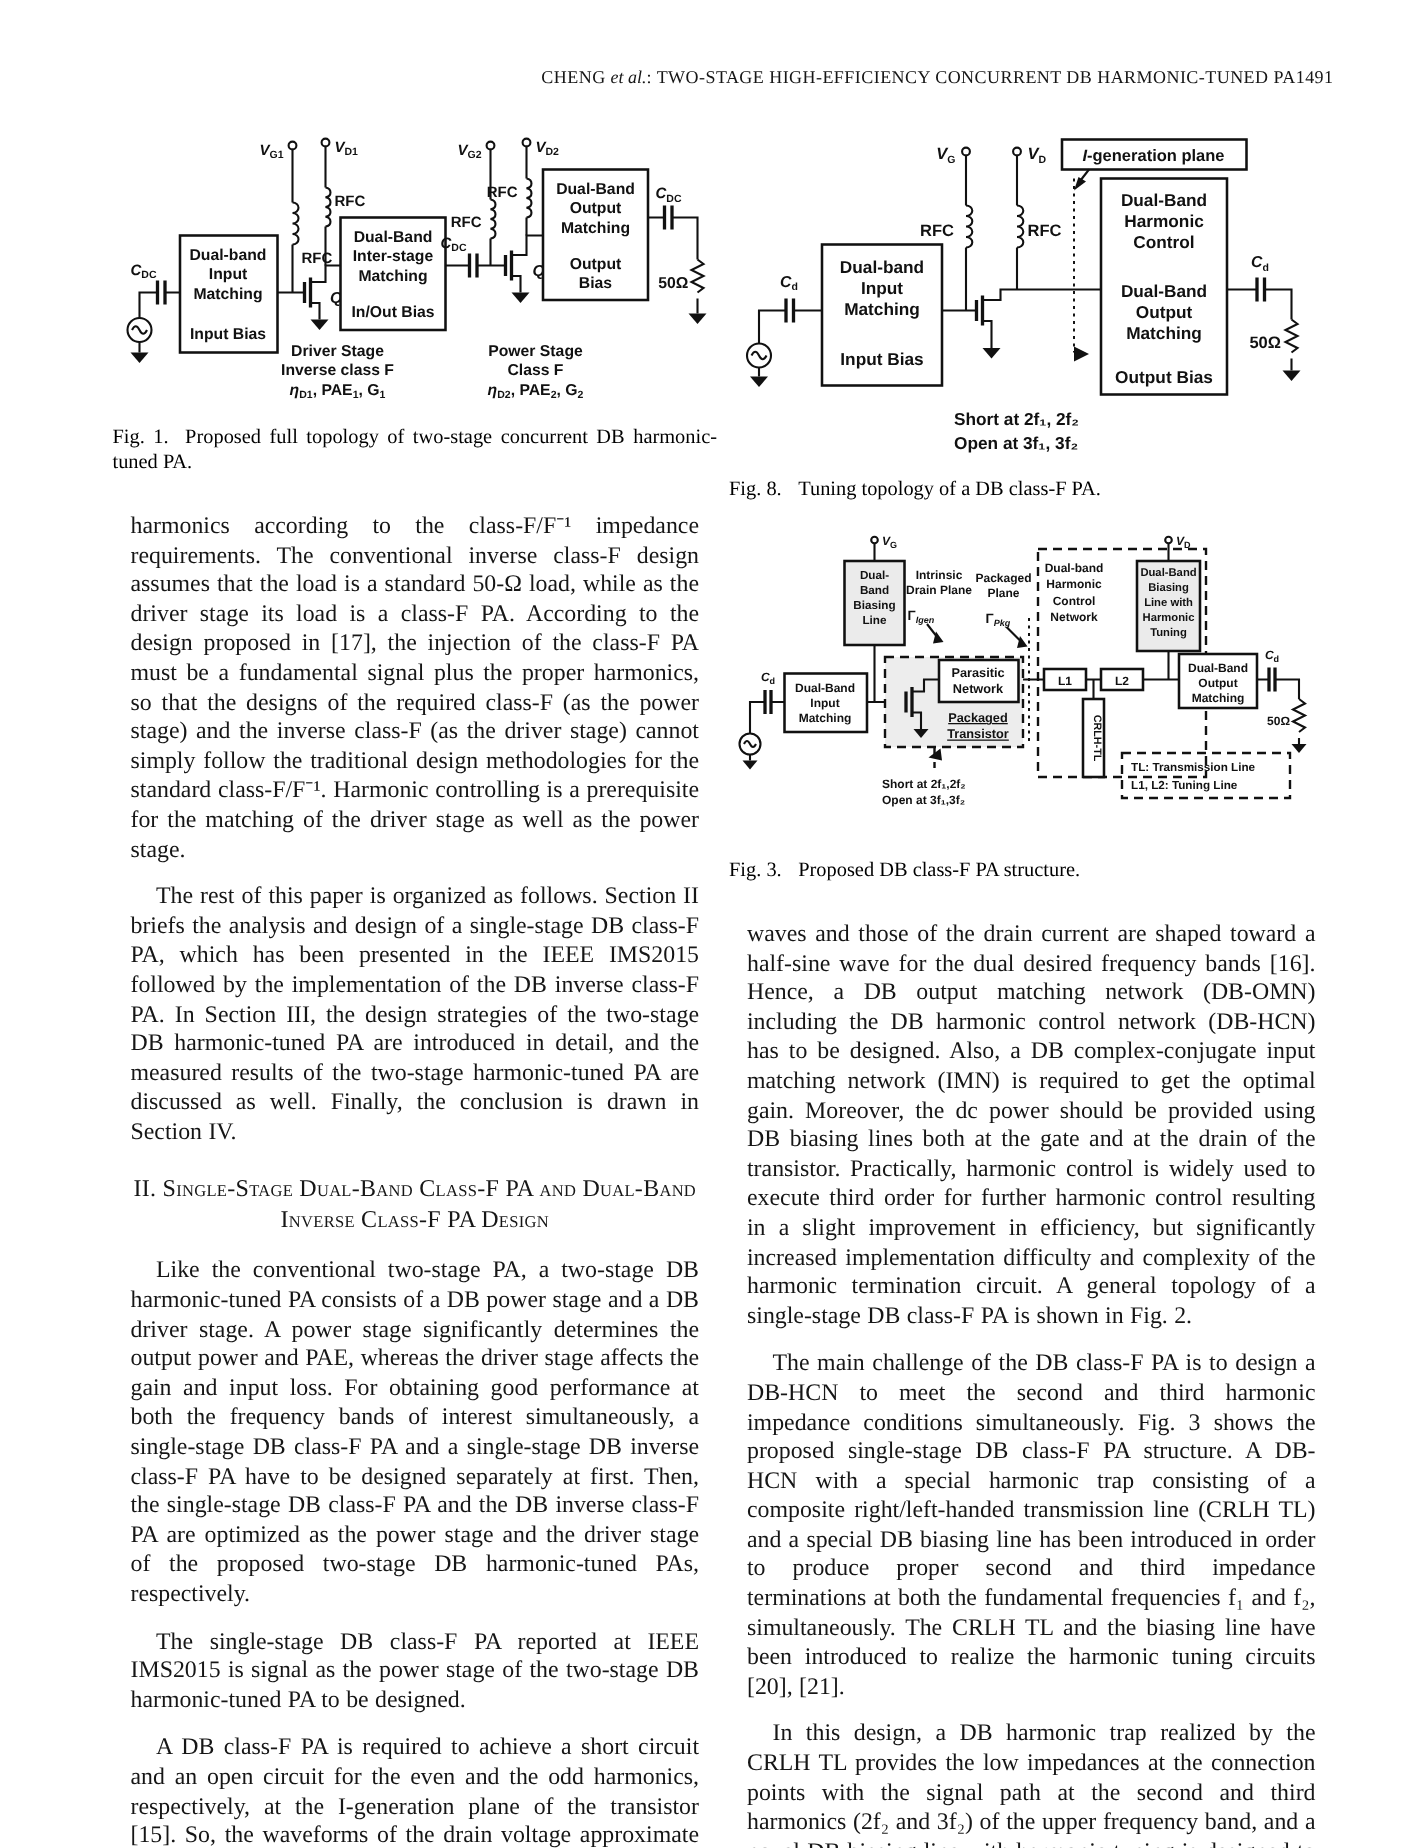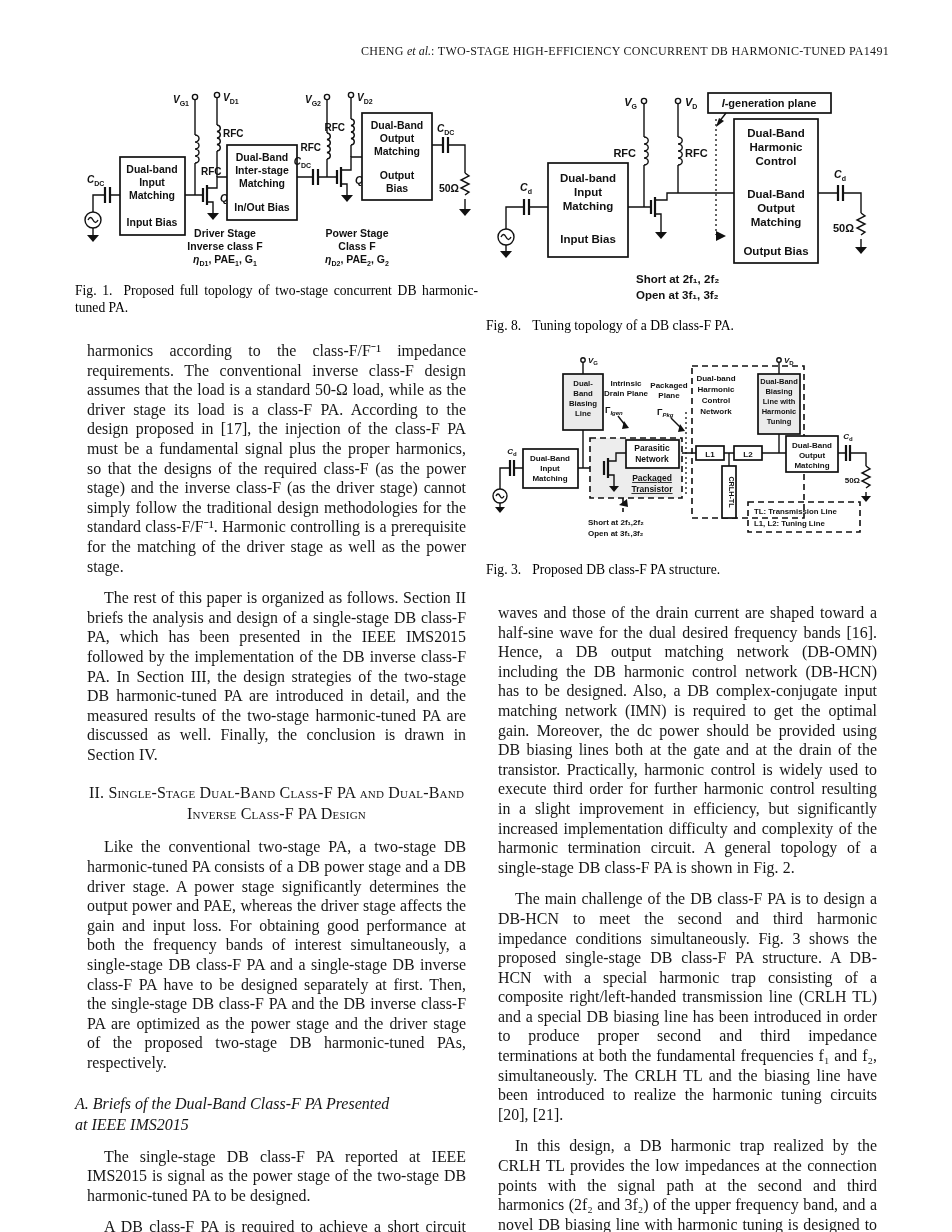--- a/index.html
+++ b/index.html
@@ -19,21 +19,21 @@
   figure { margin:0; padding:0; }
   figcaption {
     font-size:13.6px; line-height:16.5px; text-align:justify; color:#000000;
   }
   figcaption .ctag { margin-right:11px; white-space:nowrap; }
   .fig1-block { margin-bottom:25px; }
   .fig1-block figcaption { margin-top:13px; }
   .fig2-block { margin-bottom:15px; }
   .fig2-block figcaption { margin-top:8px; }
   .fig3-block { margin-bottom:25px; }
-  .fig3-block figcaption { margin-top:7px; }
+  .fig3-block figcaption { margin-top:17px; }
   p.body {
     margin:12px; font-size:15.9px; line-height:19.6px; text-align:justify;
     word-spacing:0.3px;
   }
   p.indent { text-indent:17px; }
   h2.section {
     margin:18px 6px 13px; text-align:center; font-weight:normal;
     font-variant:small-caps; font-size:16px; line-height:21px; letter-spacing:0.2px;
   }
   h3.subsection {
@@ -179,21 +179,20 @@
           <text x="282" y="178" font-size="10.5" text-anchor="middle"><tspan class="it">η</tspan><tspan class="sub" dy="2.5">D2</tspan><tspan dy="-2.5">, PAE</tspan><tspan class="sub" dy="2.5">2</tspan><tspan dy="-2.5">, G</tspan><tspan class="sub" dy="2.5">2</tspan></text>
         </g>
       </svg>
       <figcaption><span class="ctag">Fig. 1.</span><span>Proposed full topology of two-stage concurrent DB harmonic-tuned PA.</span></figcaption>
     </figure>
 
     <p class="body">harmonics according to the class-F/F⁻¹ impedance requirements. The conventional inverse class-F design assumes that the load is a standard 50-Ω load, while as the driver stage its load is a class-F PA. According to the design proposed in [17], the injection of the class-F PA must be a fundamental signal plus the proper harmonics, so that the designs of the required class-F (as the power stage) and the inverse class-F (as the driver stage) cannot simply follow the traditional design methodologies for the standard class-F/F⁻¹. Harmonic controlling is a prerequisite for the matching of the driver stage as well as the power stage.</p>
     <p class="body indent">The rest of this paper is organized as follows. Section II briefs the analysis and design of a single-stage DB class-F PA, which has been presented in the IEEE IMS2015 followed by the implementation of the DB inverse class-F PA. In Section III, the design strategies of the two-stage DB harmonic-tuned PA are introduced in detail, and the measured results of the two-stage harmonic-tuned PA are discussed as well. Finally, the conclusion is drawn in Section IV.</p>
     <h2 class="section">II. Single-Stage Dual-Band Class-F PA and Dual-Band Inverse Class-F PA Design</h2>
     <p class="body indent">Like the conventional two-stage PA, a two-stage DB harmonic-tuned PA consists of a DB power stage and a DB driver stage. A power stage significantly determines the output power and PAE, whereas the driver stage affects the gain and input loss. For obtaining good performance at both the frequency bands of interest simultaneously, a single-stage DB class-F PA and a single-stage DB inverse class-F PA have to be designed separately at first. Then, the single-stage DB class-F PA and the DB inverse class-F PA are optimized as the power stage and the driver stage of the proposed two-stage DB harmonic-tuned PAs, respectively.</p>
-    <h3 class="subsection"><span>A. Briefs of the Dual-Band Class-F PA Presented</span><br><span>at IEEE IMS2015</span></h3>
     <p class="body indent">The single-stage DB class-F PA reported at IEEE IMS2015 is signal as the power stage of the two-stage DB harmonic-tuned PA to be designed.</p>
     <p class="body indent">A DB class-F PA is required to achieve a short circuit and an open circuit for the even and the odd harmonics, respectively, at the I-generation plane of the transistor [15]. So, the waveforms of the drain voltage approximate square</p>
   </div>
 
   <div class="col">
 
     <figure class="fig2-block">
       <svg class="fig" viewBox="0 0 403 225" width="403" height="225">
         <g>
           <path class="w" d="M20,144 V122 H38 M43,122 H62 M142,122 H165 M158,18.5 V52 M158,80 V122 M192,18.5 V52 M192,80 V108 M169,115 H181 V108 H248 M332,108 H352 M357,108 H375 V128 M375,154 V162 M20,160 V166"></path>

